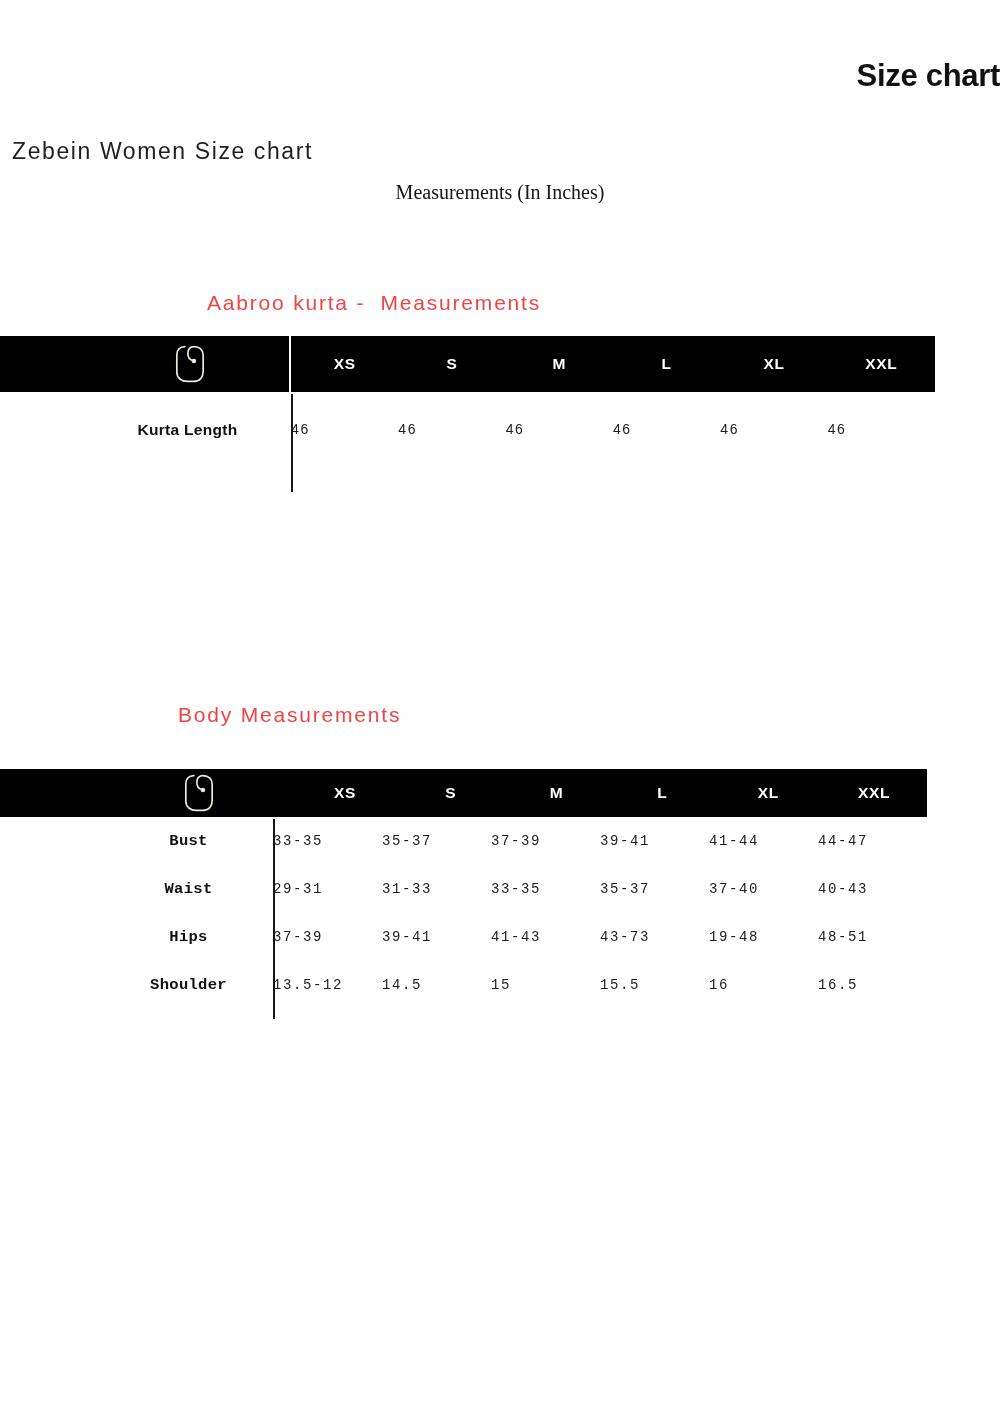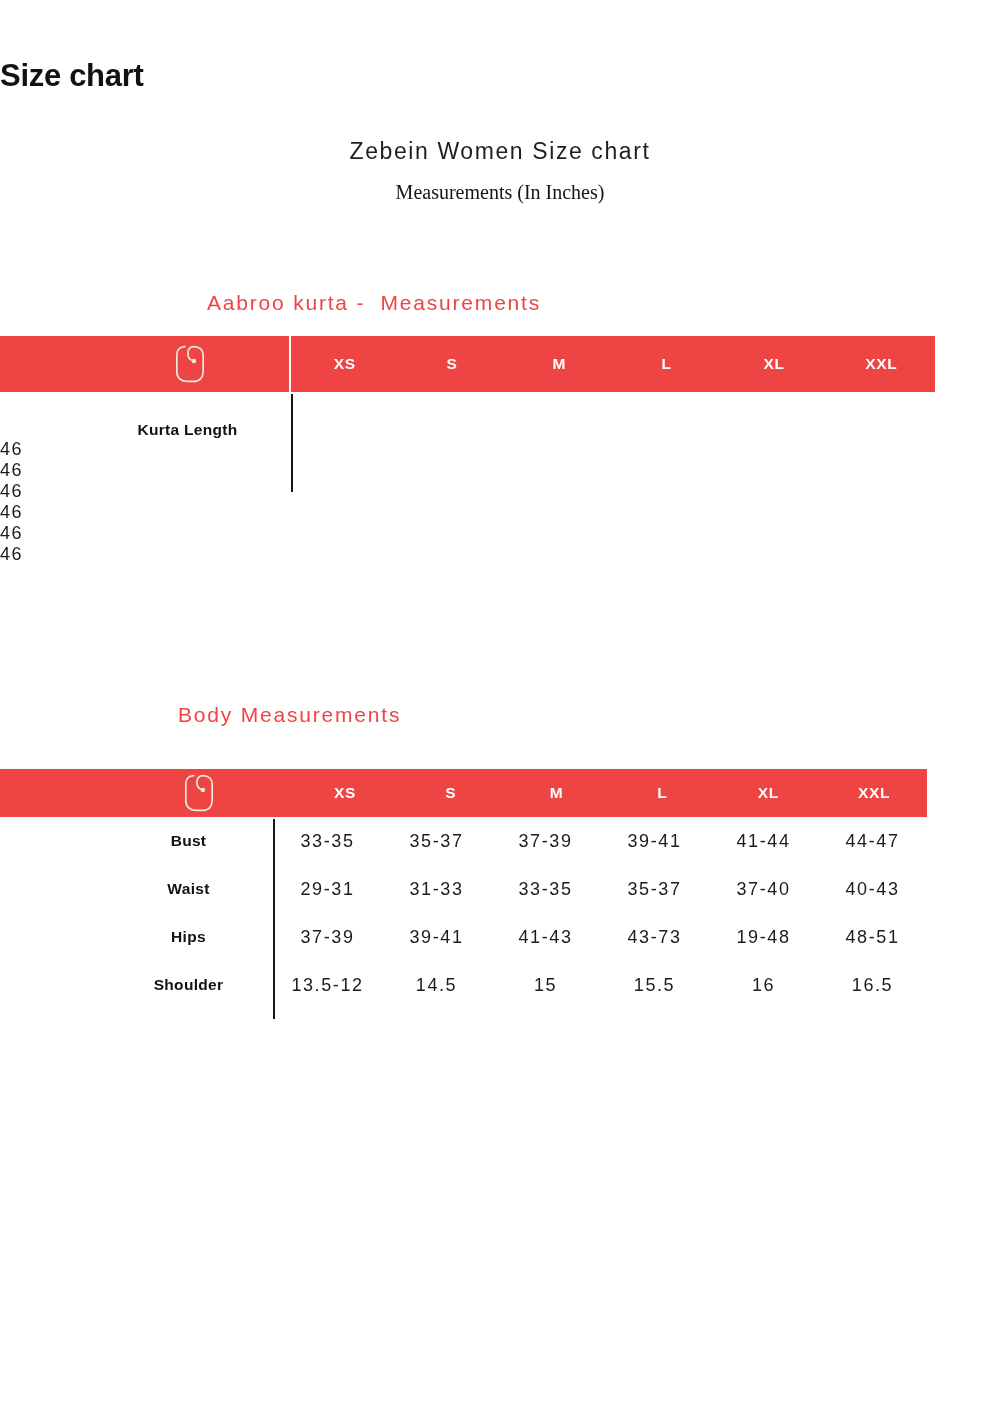--- a/index.html
+++ b/index.html
@@ -6,47 +6,47 @@
   .page{
     position:relative;
     width:1000px;height:1414px;
     background:#ffffff;
     font-family:"Liberation Sans", sans-serif;
     color:#1b1b1b;
     overflow:hidden;
   }
   .page-title{
     margin:0;padding-top:58px;
-    text-align:left;
+    text-align:right;
     font-size:31px;font-weight:800;letter-spacing:-0.3px;
     color:#121212;
   }
   .page-subtitle{
     margin:12px;margin-top:44px;
-    text-align:center;
+    text-align:left;
     font-size:23px;font-weight:400;letter-spacing:1.6px;
     color:#1f1f1f;
   }
   .units-note{
     margin-top:16px;
     text-align:center;
     font-family:"Liberation Serif", serif;
     font-size:20px;color:#151515;
   }
   .section-heading{
     font-size:21px;letter-spacing:1.8px;color:#ef4444;
     white-space:pre-wrap;
   }
   .heading-1{margin:87px 0 0 207px;}
   .heading-2{margin:0 12px 0 178px;position:absolute;top:703px;}
 
   
   .thead{
     display:flex;align-items:center;
-    background:#ef4444;
+    background:#000000;
   }
   .thead-1{margin-top:21px;width:935px;height:56px;}
   .thead-2{position:absolute;top:769px;width:927px;height:48px;}
   .th-label{
     position:relative;height:100%;
     display:flex;align-items:center;justify-content:center;
     box-sizing:border-box;
   }
   .thead-1 .th-label{width:291px;border-right:2px solid #fbfbf4;}
   .thead-2 .th-label{width:292px;}
@@ -54,40 +54,40 @@
   .thead-1 .tag-icon{left:45px;}
   .thead-2 .tag-icon{left:53px;}
   .th-cell{
     flex:1;text-align:center;
     color:#ffffff;font-weight:bold;font-size:15.5px;letter-spacing:0.6px;
   }
 
   
   .tbody{position:relative;}
   .tbody-1{width:935px;height:100px;}
-  .tbody-2{position:absolute;top:817px;width:927px;height:202px;}
+  .tbody-2{position:absolute;top:817px;width:927px;height:202px;font-family:Liberation Mono, monospace;}
   .vline{
     position:absolute;top:2px;bottom:0;
     width:1.5px;background:#161616;
   }
   .vline-1{left:291px;}
   .vline-2{left:273px;}
   .trow{display:flex;align-items:center;}
-  .tbody-1 .trow{height:100px;align-items:flex-start;padding-top:29px;box-sizing:border-box;flex-direction:column;}
+  .tbody-1 .trow{height:100px;align-items:flex-start;padding-top:29px;box-sizing:border-box;}
   .tbody-2 .trow{height:48px;}
   .td-label{
     box-sizing:border-box;
     font-weight:bold;font-size:15.5px;letter-spacing:0.3px;color:#111111;
     display:flex;align-items:center;justify-content:center;
   }
   .tbody-1 .td-label{width:291px;padding-left:84px;}
   .tbody-2 .td-label{width:273px;padding-left:104px;}
   .td-cell{
-    flex:1;text-align:center;
-    font-size:18px;letter-spacing:1.6px;color:#1c1c1c;
+    flex:1;
+    font-size:14px;letter-spacing:1.6px;color:#1c1c1c;
   }
 </style>
 </head>
 <body>
 
 <div class="page">
 
   <h1 class="page-title">Size chart</h1>
   <div class="page-subtitle">Zebein Women Size chart</div>
   <div class="units-note">Measurements (In Inches)</div>

